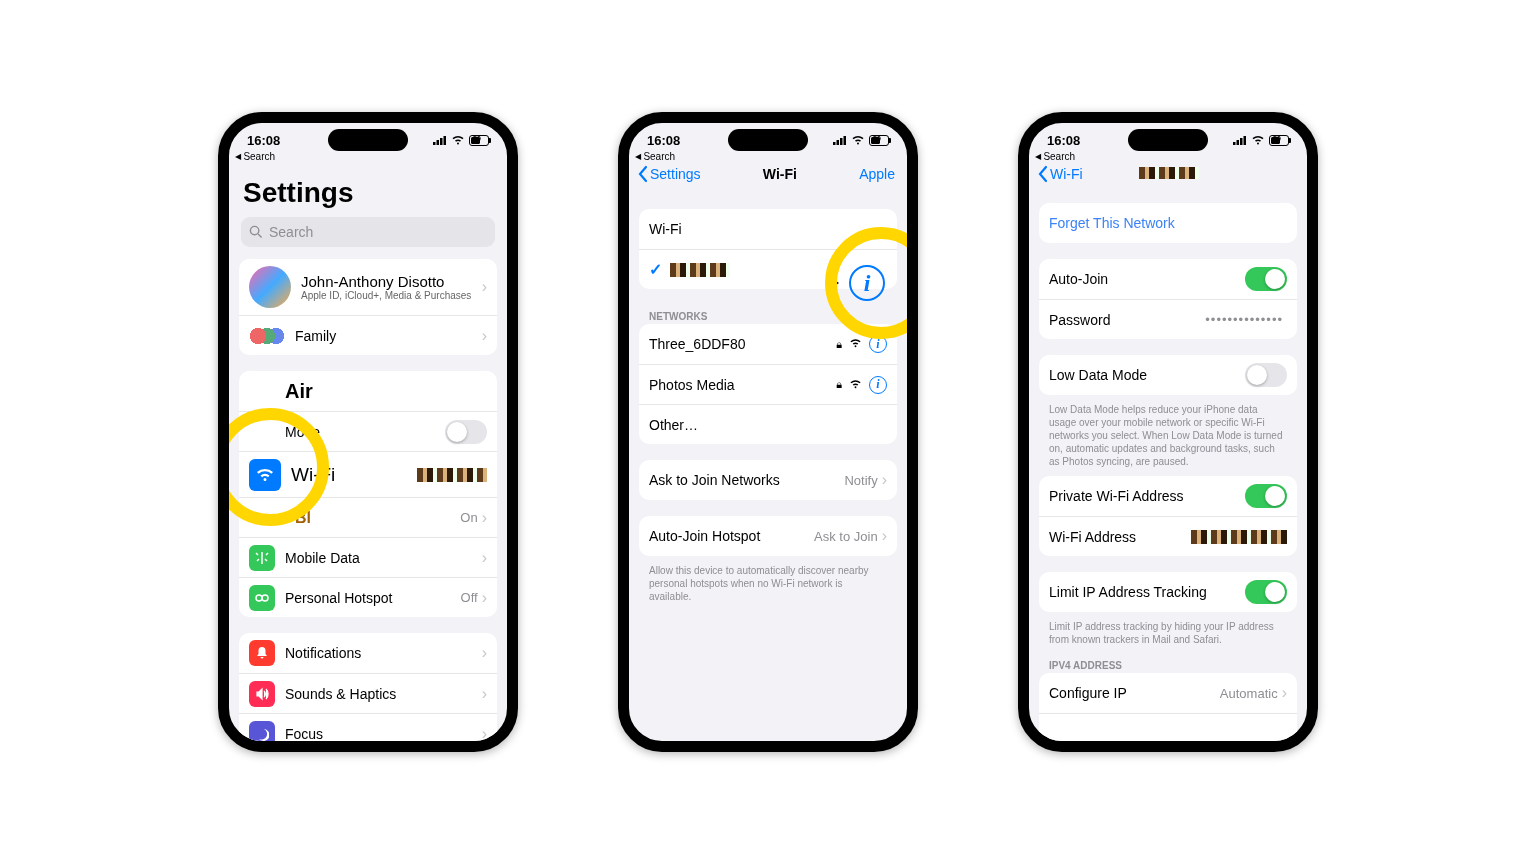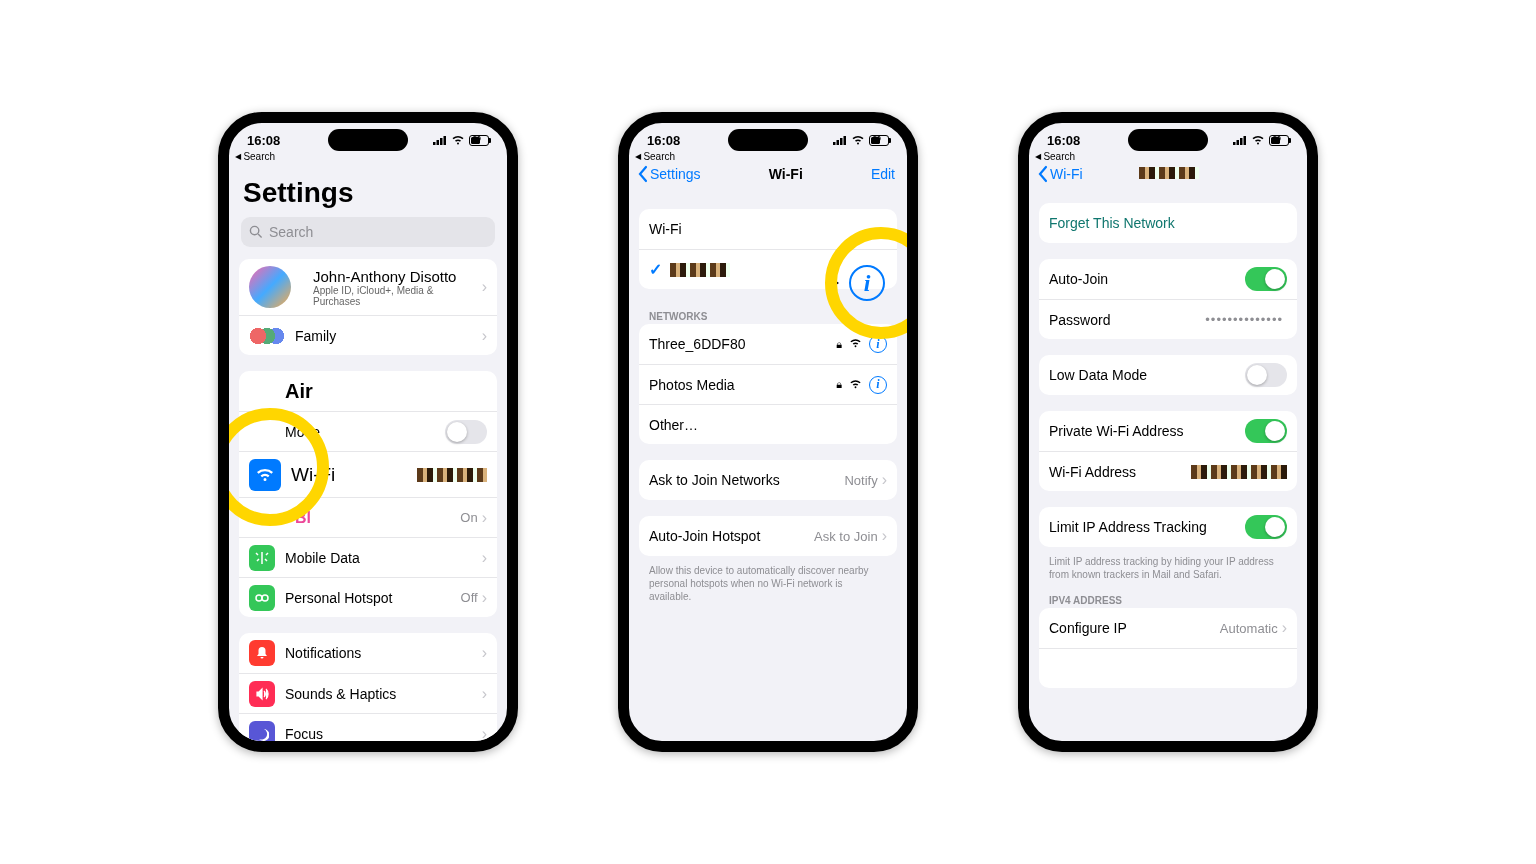--- a/index.html
+++ b/index.html
@@ -95,21 +95,21 @@
   }
   .row:first-child { border-top: none; }
   .row .icon-app {
     width: 26px; height: 26px; border-radius: 6px; margin-right: 10px;
     display: flex; align-items: center; justify-content: center;
     color: #fff;
   }
   .row .label { font-size: 14px; flex: 1; }
   .row .value { font-size: 13px; color: #8e8e93; margin-right: 4px; }
   .row .chev { color: #c7c7cc; }
-  .profile-row { height: 56px; gap: 12px; }
+  .profile-row { height: 56px; }
   .avatar {
     width: 42px; height: 42px; border-radius: 50%;
     background: linear-gradient(135deg,#f6a,#4af,#fa4);
     margin-right: 10px;
   }
   .fam-avatar {
     width: 36px; height: 24px;
     border-radius: 12px;
     background: radial-gradient(circle at 25% 50%,#e66 0 8px,transparent 8px),
                 radial-gradient(circle at 50% 50%,#5a7 0 8px,transparent 8px),
@@ -174,21 +174,21 @@
   }
   .cursor-tri {
     width: 0; height: 0;
     border-top: 6px solid transparent;
     border-bottom: 6px solid transparent;
     border-left: 9px solid #000;
     position: absolute;
   }
   .partial-row {
     padding-left: 46px;
-    color:#ec4899;
+    color:#a16207;
     font-size: 14px;
   }
   svg { flex-shrink: 0; }
   .batt {
     width: 20px; height: 11px; border: 1px solid #000; border-radius: 3px;
     position: relative; display: inline-block;
   }
   .batt::before {
     content: ''; position: absolute; right: -3px; top: 2.5px; width: 2px; height: 5px;
     background: #000; border-radius: 0 1px 1px 0;
@@ -354,21 +354,21 @@
     <div class="back-search">Search</div>
     <div class="content">
       <div class="navbar">
         <span class="back">
           <svg width="11" height="18" viewBox="0 0 11 18">
               <path d="M9 2L3 9l6 7" stroke="#007aff" stroke-width="2.2" fill="none" stroke-linecap="round"></path>
             </svg>
           <span>Settings</span>
         </span>
         <span class="center">Wi-Fi</span>
-        <span class="right">Edit</span>
+        <span class="right">Apple</span>
       </div>
 
       <div class="group" style="margin-top:20px">
         <div class="row">
           <span class="label">Wi-Fi</span>
         </div>
         <div class="row">
           <span class="check">✓</span>
           <span class="blur" style="width:60px"></span>
           <span style="flex:1"></span>
@@ -453,41 +453,42 @@
               <path d="M9 2L3 9l6 7" stroke="#007aff" stroke-width="2.2" fill="none" stroke-linecap="round"></path>
             </svg>
           <span>Wi-Fi</span>
         </span>
         <span class="center"><span class="blur" style="width:60px;height:12px"></span></span>
         <span class="right" style="width:40px"></span>
       </div>
 
       <div class="group" style="margin-top:14px">
         <div class="row">
-          <span class="label" style="color:#0f766e">Forget This Network</span>
+          <span class="label" style="color:#3b82f6">Forget This Network</span>
         </div>
       </div>
 
       <div class="group">
         <div class="row">
           <span class="label">Auto-Join</span>
           <div class="toggle on"></div>
         </div>
         <div class="row">
           <span class="label">Password</span>
           <span class="value" style="letter-spacing:1px">••••••••••••••</span>
         </div>
       </div>
 
       <div class="group">
         <div class="row">
           <span class="label">Low Data Mode</span>
           <div class="toggle"></div>
         </div>
       </div>
+      <div class="footer-label" style="margin-top:-12px">Low Data Mode helps reduce your iPhone data usage over your mobile network or specific Wi-Fi networks you select. When Low Data Mode is turned on, automatic updates and background tasks, such as Photos syncing, are paused.</div>
 
       <div class="group">
         <div class="row">
           <span class="label">Private Wi-Fi Address</span>
           <div class="toggle on"></div>
         </div>
         <div class="row">
           <span class="label">Wi-Fi Address</span>
           <span class="blur" style="width:96px"></span>
         </div>

